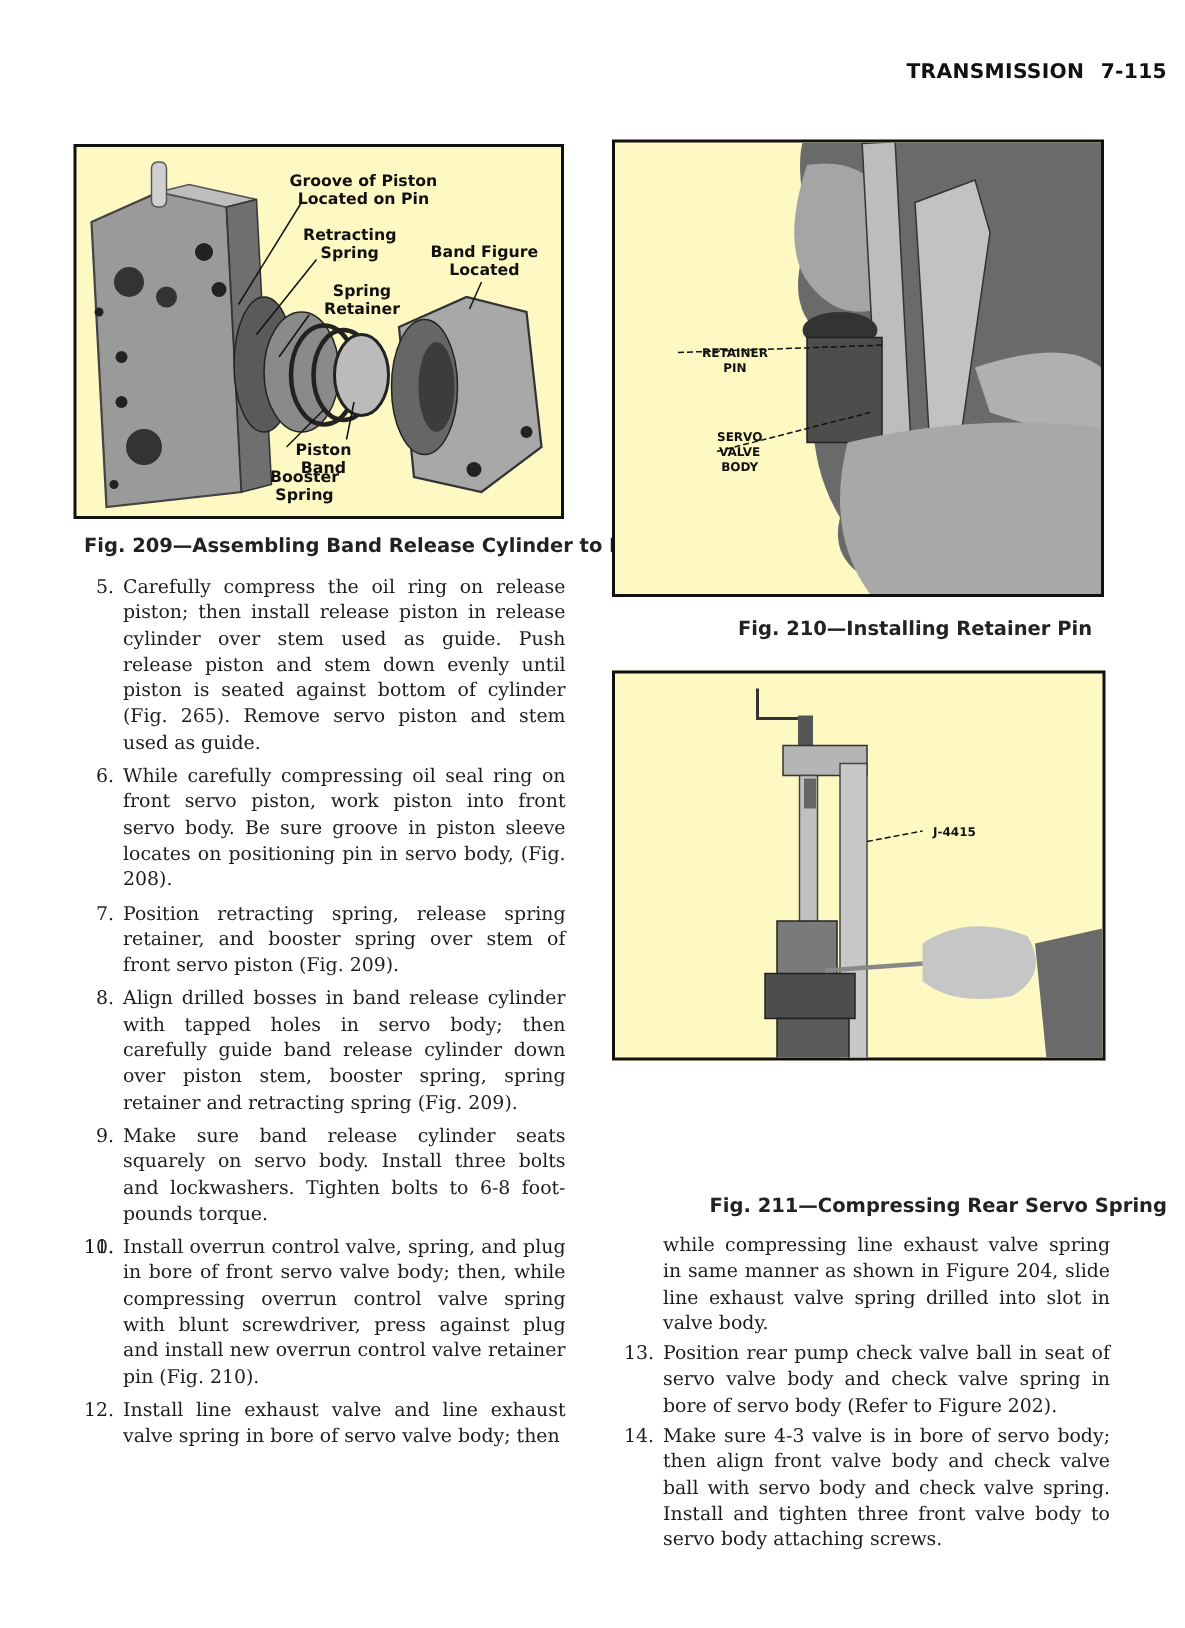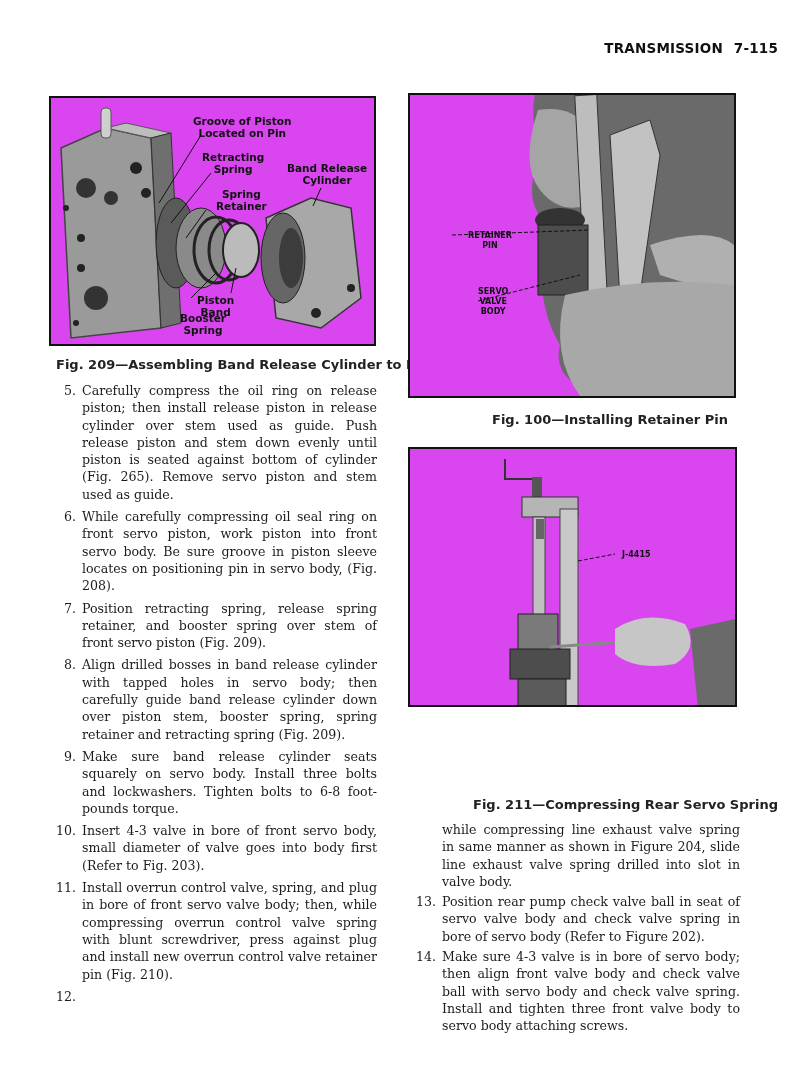--- a/index.html
+++ b/index.html
@@ -1,19 +1,19 @@
 <!DOCTYPE html>
 <html><head>
 <meta charset="utf-8">
 <style>
   html, body { margin: 0; padding: 0; background: #ffffff; }
   body { width: 790px; height: 1085px; position: relative; overflow: hidden; color: #1a1a1a; }
   .header { position: absolute; left: 560px; top: 40px; width: 180px; text-align: right;
     font-family: "DejaVu Sans", sans-serif; font-weight: bold; font-size: 13.5px; letter-spacing: 0.2px; color: #111; margin-left: 38px; }
-  .fig { position: absolute; border: 2px solid #111; box-sizing: border-box; background: #d946ef; overflow: hidden; }
+  .fig { position: absolute; border: 2px solid #111; box-sizing: border-box; background: #fef9c3; overflow: hidden; }
   .cap { position: absolute; font-family: "DejaVu Sans", sans-serif; font-weight: bold; font-size: 13px; color: #222; white-space: nowrap; }
   .lbl { position: absolute; font-family: "DejaVu Sans", sans-serif; font-weight: bold; font-size: 10.5px; line-height: 12px; color: #111; text-align: center; white-space: nowrap; }
   .lbl.sm { font-size: 8px; line-height: 10px; }
   .steps { position: absolute; font-family: "DejaVu Serif", serif; font-size: 12.6px; line-height: 17.3px; color: #1c1c1c; }
   .step { position: relative; padding-left: 30px; margin-bottom: 5px; text-align: justify; }
   .step .num { position: absolute; left: 0; width: 24px; text-align: right; }
   .cont { text-align: justify; padding-left: 30px; }
   svg { display: block; }
 </style>
 </head>
@@ -62,22 +62,22 @@
   </svg>
   <div class="lbl" style="left:142px; top:17px;">
     <div>Groove of Piston</div>
     <div>Located on Pin</div>
   </div>
   <div class="lbl" style="left:151px; top:53px;">
     <div>Retracting</div>
     <div>Spring</div>
   </div>
   <div class="lbl" style="left:236px; top:64px;">
-    <div>Band Release</div>
-    <div>Cylinder</div>
+    <div>Band Figure</div>
+    <div>Located</div>
   </div>
   <div class="lbl" style="left:165px; top:90px;">
     <div>Spring</div>
     <div>Retainer</div>
   </div>
   <div class="lbl" style="left:146px; top:196px;">
     <div>Piston</div>
     <div>Band</div>
   </div>
   <div class="lbl" style="left:104px; top:214px;margin-left:25px;">
@@ -103,21 +103,21 @@
   <div class="lbl sm" style="left:58px; top:136px;">
     <div>RETAINER</div>
     <div>PIN</div>
   </div>
   <div class="lbl sm" style="left:68px; top:192px;">
     <div>SERVO</div>
     <div>VALVE</div>
     <div>BODY</div>
   </div>
 </div>
-<div class="cap" style="left:492px; top:412px;">Fig. 100—Installing Retainer Pin</div>
+<div class="cap" style="left:492px; top:412px;">Fig. 210—Installing Retainer Pin</div>
 
 <div class="fig" style="left:408px; top:447px; width:329px; height:260px;">
   <svg width="325" height="332" viewBox="0 0 325 332">
     <path d="M95,10 L95,30 L125,30" fill="none" stroke="#333" stroke-width="2"></path>
     <rect x="122" y="28" width="10" height="22" fill="#555"></rect>
     <rect x="112" y="48" width="56" height="20" fill="#b5b5b5" stroke="#333"></rect>
     <rect x="123" y="68" width="12" height="100" fill="#c0c0c0" stroke="#444"></rect>
     <rect x="150" y="60" width="18" height="240" fill="#c8c8c8" stroke="#444"></rect>
     <rect x="126" y="70" width="8" height="20" fill="#666"></rect>
     <rect x="108" y="165" width="40" height="40" fill="#7a7a7a" stroke="#222"></rect>
@@ -133,22 +133,22 @@
   <div class="lbl sm" style="left:212px; top:101px;">J-4415</div>
 </div>
 <div class="cap" style="left:473px; top:797px;">Fig. 211—Compressing Rear Servo Spring</div>
 
 <div class="steps" style="left:52px; top:382px; width:325px;">
   <div class="step"><span class="num">5.</span><span>Carefully compress the oil ring on release piston; then install release piston in release cylinder over stem used as guide. Push release piston and stem down evenly until piston is seated against bottom of cylinder (Fig. 265). Remove servo piston and stem used as guide.</span></div>
   <div class="step"><span class="num">6.</span><span>While carefully compressing oil seal ring on front servo piston, work piston into front servo body. Be sure groove in piston sleeve locates on positioning pin in servo body, (Fig. 208).</span></div>
   <div class="step"><span class="num">7.</span><span>Position retracting spring, release spring retainer, and booster spring over stem of front servo piston (Fig. 209).</span></div>
   <div class="step"><span class="num">8.</span><span>Align drilled bosses in band release cylinder with tapped holes in servo body; then carefully guide band release cylinder down over piston stem, booster spring, spring retainer and retracting spring (Fig. 209).</span></div>
   <div class="step"><span class="num">9.</span><span>Make sure band release cylinder seats squarely on servo body. Install three bolts and lockwashers. Tighten bolts to 6-8 foot-pounds torque.</span></div>
-  <div class="step"><span class="num">10.</span><span>Insert 4-3 valve in bore of front servo body, small diameter of valve goes into body first (Refer to Fig. 203).</span></div>
+  <div class="step"><span class="num">10.</span></div>
   <div class="step"><span class="num">11.</span><span>Install overrun control valve, spring, and plug in bore of front servo valve body; then, while compressing overrun control valve spring with blunt screwdriver, press against plug and install new overrun control valve retainer pin (Fig. 210).</span></div>
-  <div class="step"><span class="num">12.</span></div>
+  <div class="step"><span class="num">12.</span><span>Install line exhaust valve and line exhaust valve spring in bore of servo valve body; then</span></div>
 </div>
 
 <div class="steps" style="left:412px; top:821px; width:328px;">
   <div class="cont" style="margin-bottom:3px;">while compressing line exhaust valve spring in same manner as shown in Figure 204, slide line exhaust valve spring drilled into slot in valve body.</div>
   <div class="step" style="margin-bottom:3px;"><span class="num">13.</span><span>Position rear pump check valve ball in seat of servo valve body and check valve spring in bore of servo body (Refer to Figure 202).</span></div>
   <div class="step"><span class="num">14.</span><span>Make sure 4-3 valve is in bore of servo body; then align front valve body and check valve ball with servo body and check valve spring. Install and tighten three front valve body to servo body attaching screws.</span></div>
 </div>
 
 </body></html>

